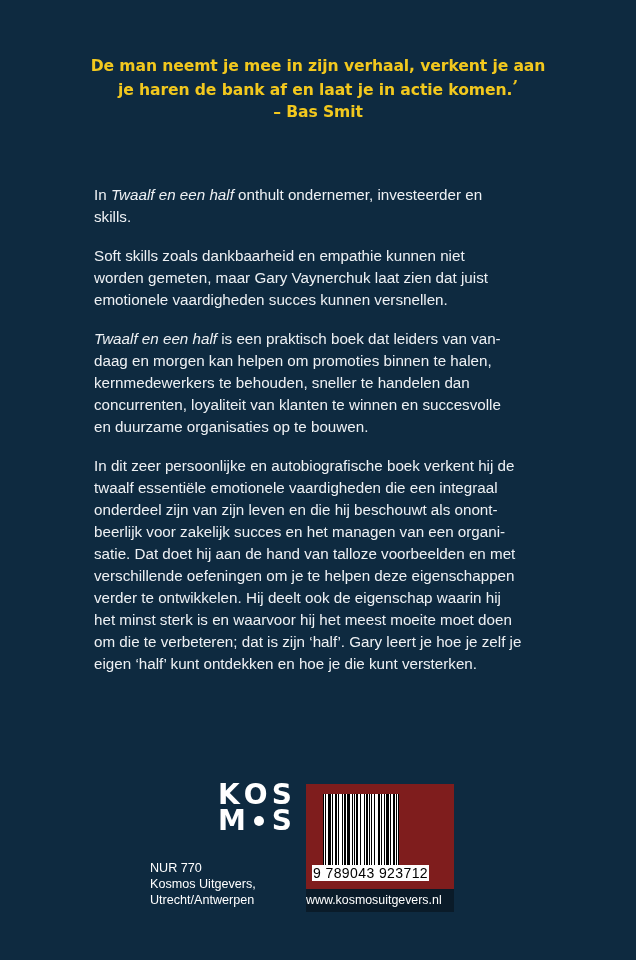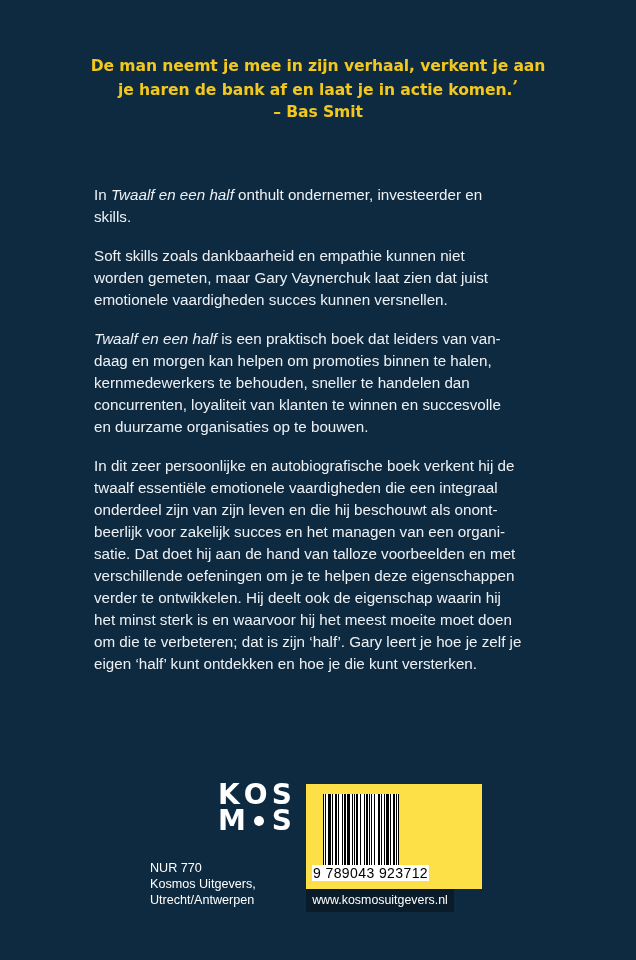--- a/index.html
+++ b/index.html
@@ -54,22 +54,22 @@
       left: 150px; top: 860px; width: 140px;
       text-align: left;
       color: #ffffff;
       font-family: "Liberation Sans", sans-serif;
       font-size: 12.6px;
       line-height: 16px;
     }
     .imprint .line { display: block; white-space: nowrap; }
     .barcode-box {
       position: absolute;
-      left: 306px; top: 784px; width: 176px; height: 105px;
-      background: #fde047;
+      left: 306px; top: 784px; width: 148px; height: 105px;
+      background: #7f1d1d;
     }
     .bars {
       position: absolute;
       left: 17px; top: 10px; width: 114px; height: 78px;
       display: flex; align-items: stretch;
     }
     .bars span { display: block; height: 100%; }
     .isbn {
       position: absolute;
       left: 6px; top: 81px; width: 140px;
@@ -81,21 +81,20 @@
     }
     .isbn span { background: #fff; padding: 0 1px; }
     .url-strip {
       position: absolute;
       left: 306px; top: 889px; width: 148px; height: 23px;
       background: #0a1b29;
       color: #ffffff;
       font-family: "Liberation Sans", sans-serif;
       font-size: 12.4px;
       line-height: 23px;
-      text-align: center;
     }
   </style>
 </head>
 <body>
 
 <div>
 
   <div class="quote">
     <span class="line">De man neemt je mee in zijn verhaal, verkent je aan</span>
     <span class="line"><span>je haren de bank af en laat je in actie komen.</span><span class="qmark">’</span></span>

